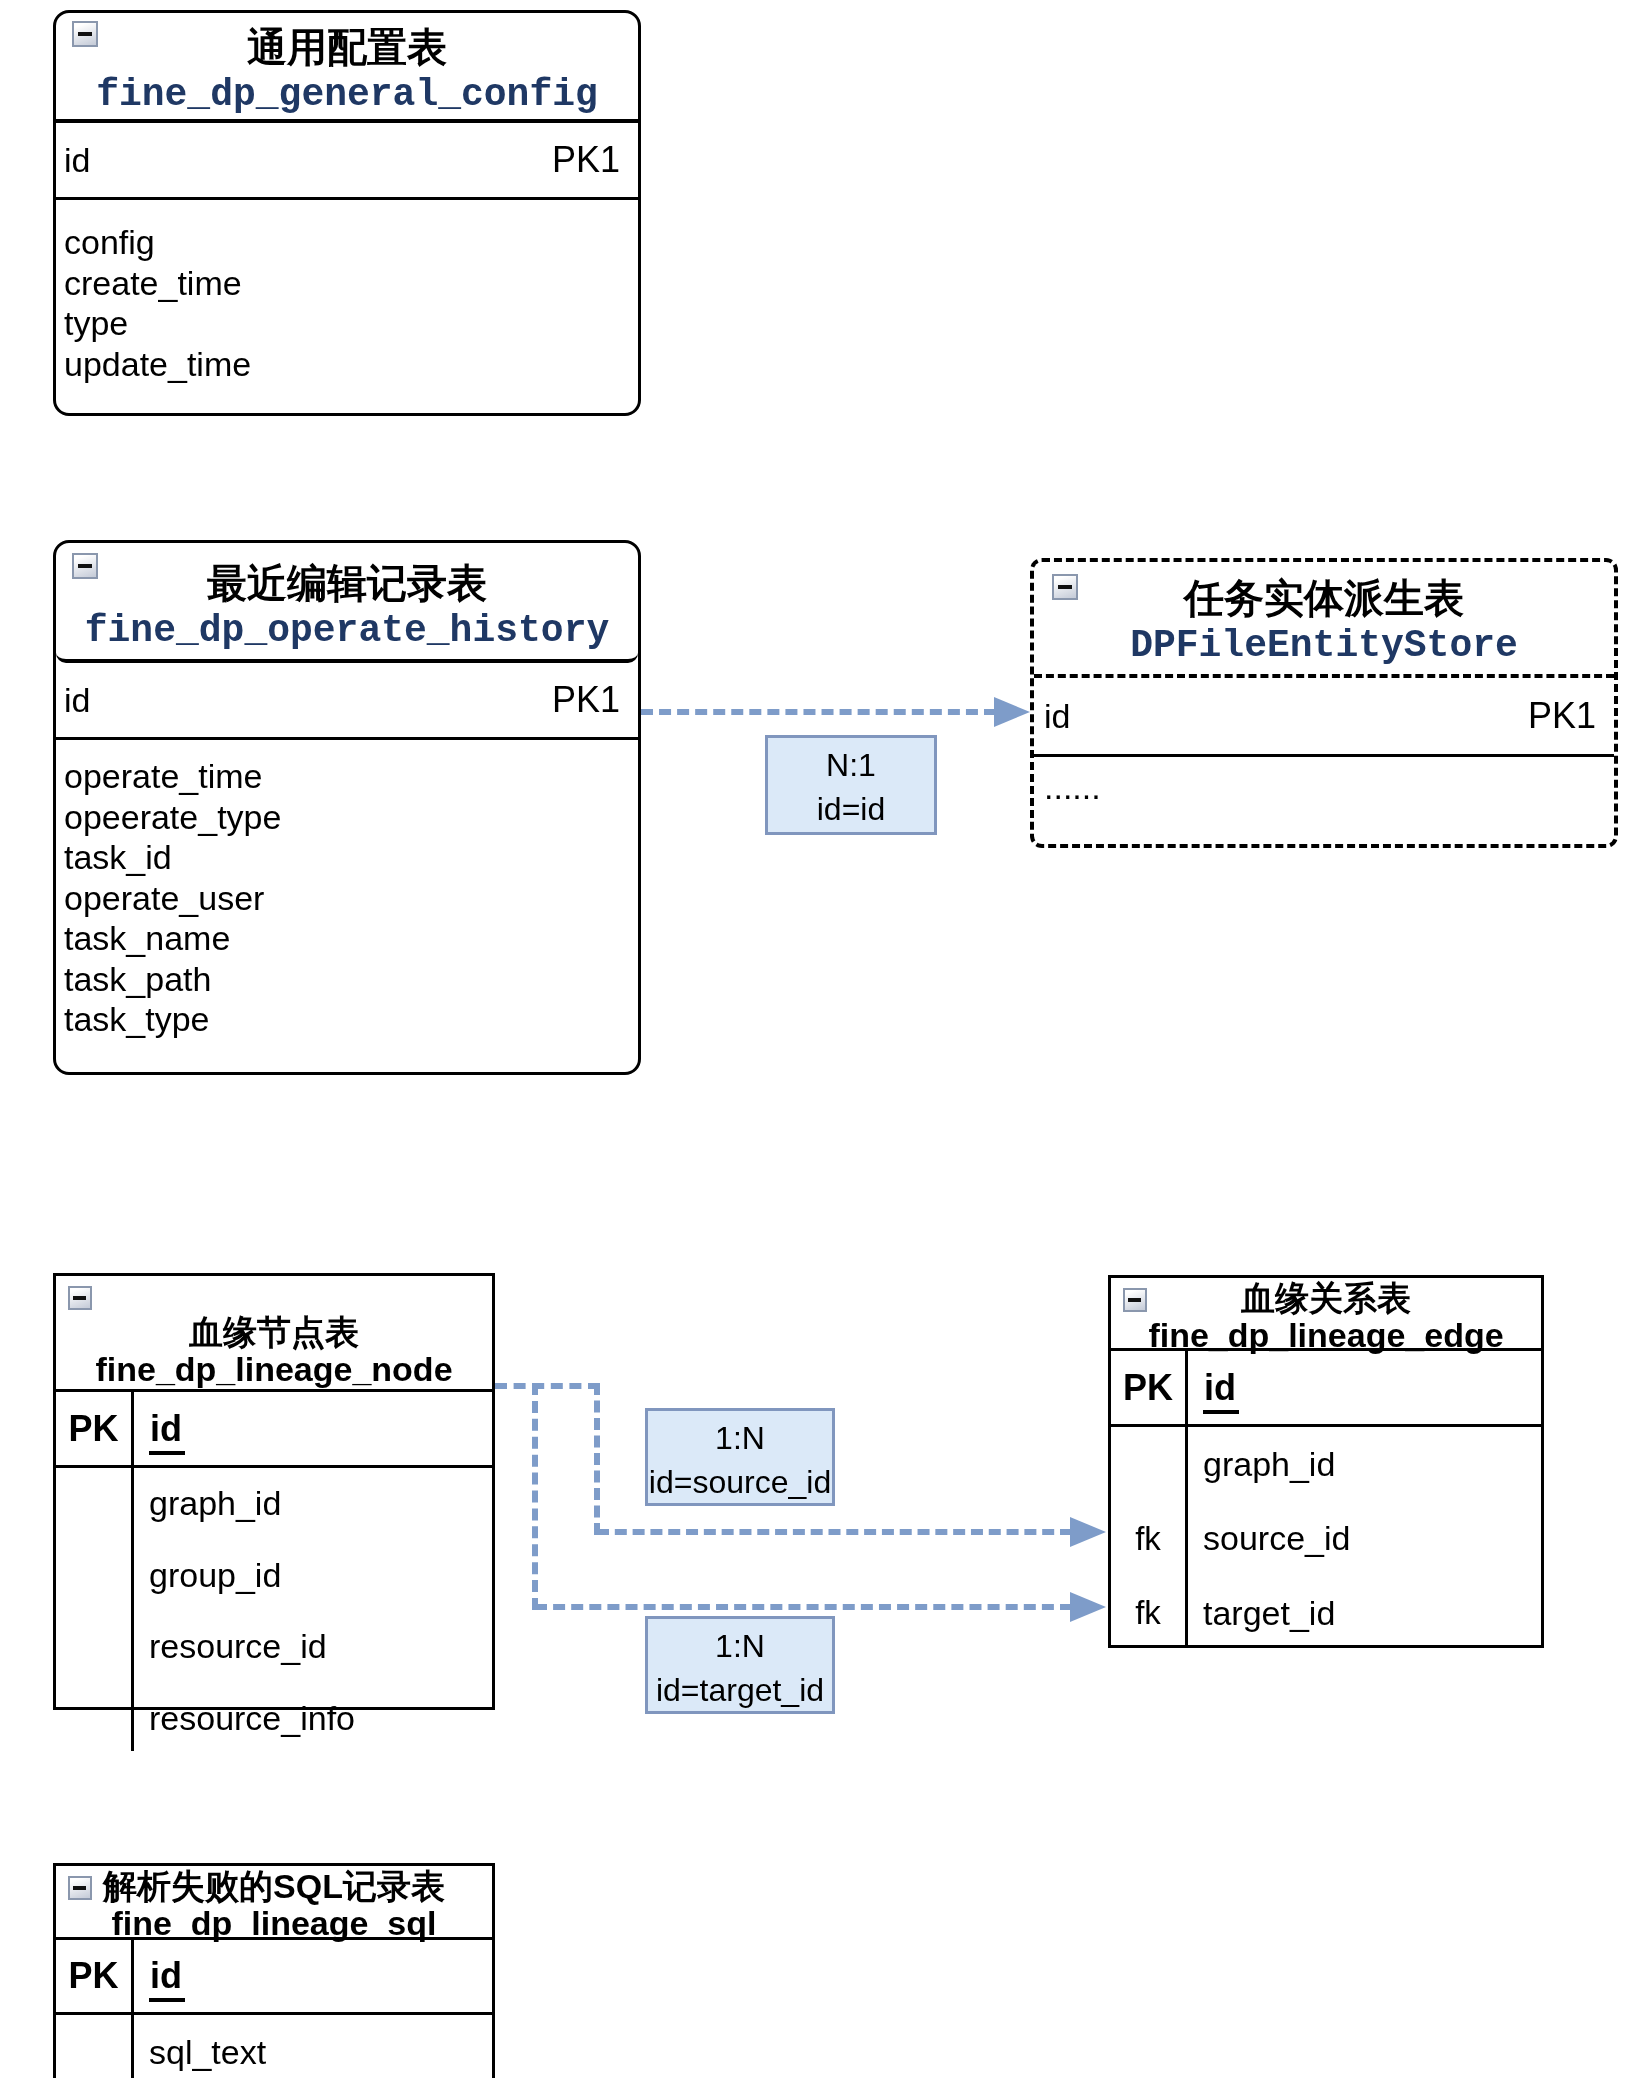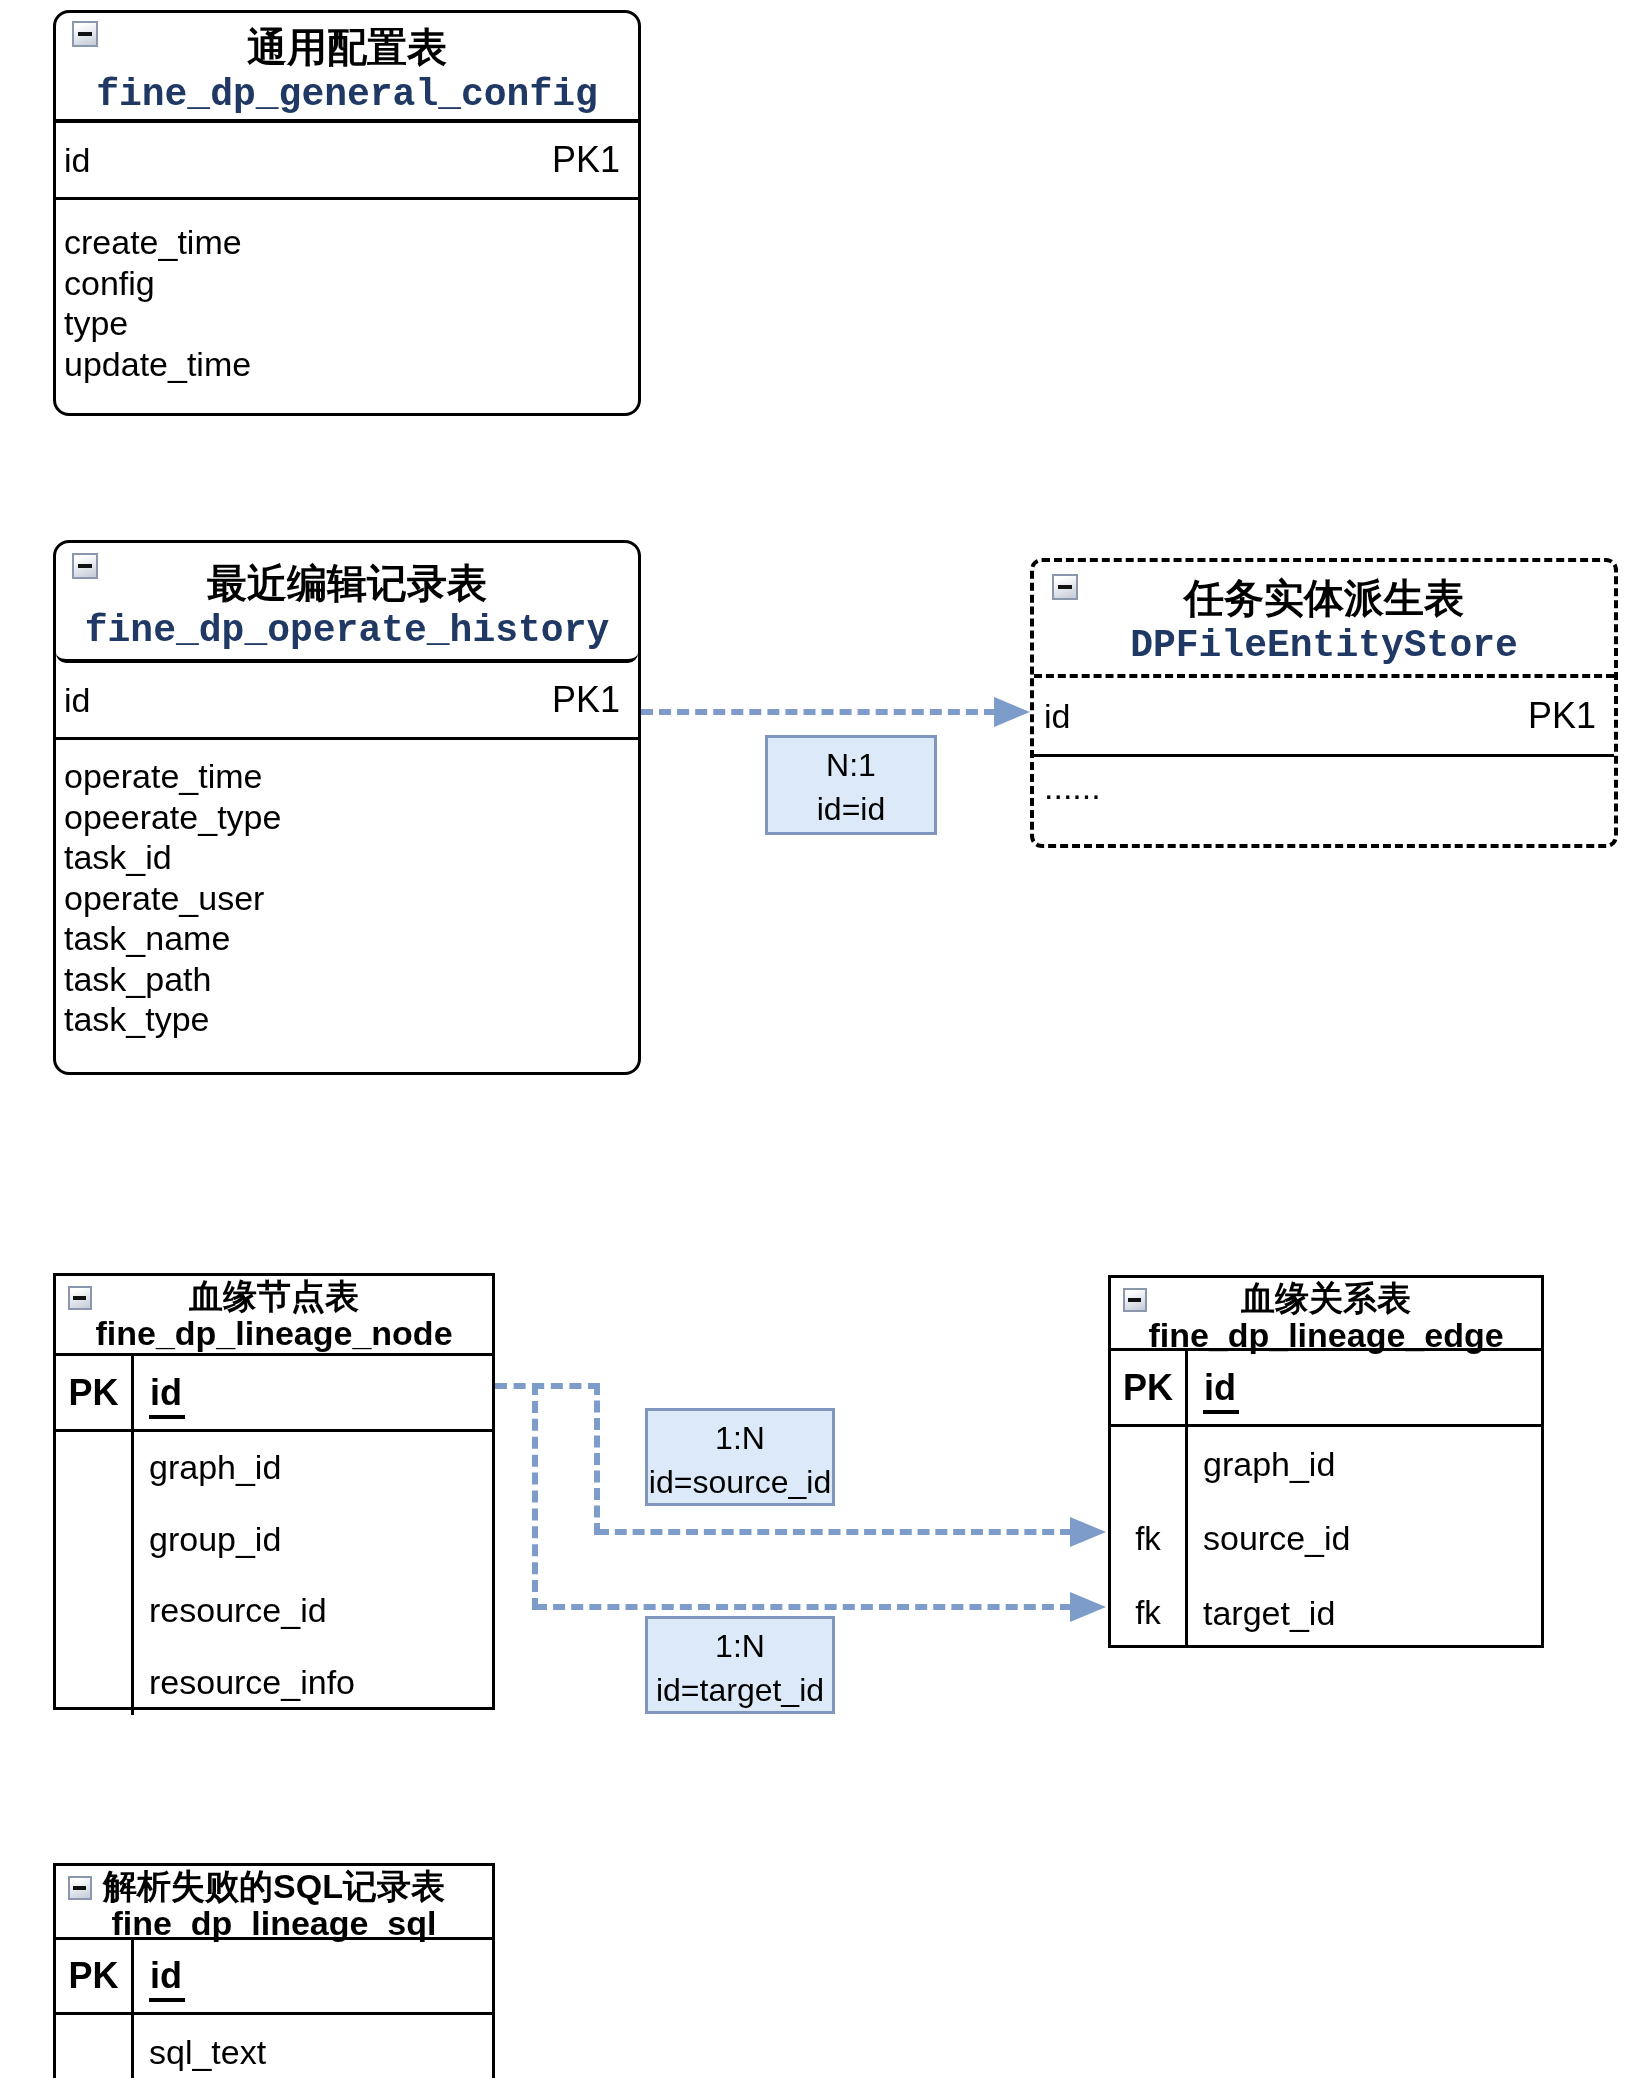--- a/index.html
+++ b/index.html
@@ -67,22 +67,22 @@
     <div class="hdrA" style="height:110px;padding-top:10px;">
       <div class="tcn">通用配置表</div>
       <div class="ten">fine_dp_general_config</div>
     </div>
     <div class="pkrowA" style="height:77px;">
       <span class="fname">id</span>
       <span class="pktag">PK1</span>
     </div>
     <div class="bodyA" style="padding-top:22px;">
 
-    <div class="fieldA">create_time</div>
-        <div class="fieldA">config</div>
+    <div class="fieldA">config</div>
+        <div class="fieldA">create_time</div>
         <div class="fieldA">type</div>
         <div class="fieldA">update_time</div>
       </div>
   </div>
 
   <div class="tableA" style="left:53px;top:540px;width:588px;height:535px;">
     <div class="collapse" style="left:16px;top:10px;"></div>
     <div class="hdrA" style="height:120px;padding-top:16px;border-radius:10px;">
       <div class="tcn">最近编辑记录表</div>
       <div class="ten">fine_dp_operate_history</div>
@@ -121,21 +121,21 @@
 
   <div class="dash-h" style="left:641px;top:709px;width:355px;"></div>
   <div class="arrow-right" style="left:994px;top:697px;"></div>
   <div class="relbox" style="left:765px;top:735px;width:172px;height:100px;">
     <div>N:1</div>
     <div>id=id</div>
   </div>
 
   <div class="tableB" style="left:53px;top:1273px;width:442px;height:437px;--keyw:75px;">
     <div class="collapse small" style="left:12px;top:10px;"></div>
-    <div class="hdrB" style="height:80px;">
+    <div class="hdrB" style="height:80px;margin-top:36px;">
       <div class="tcnB">血缘节点表</div>
       <div class="tenB">fine_dp_lineage_node</div>
     </div>
     <div class="pkrowB vline" style="height:76px;">
       <div class="keycell">PK</div>
       <div class="namecell"><span class="pkfield">id</span></div>
     </div>
     <div class="bodyB vline" style="--rowh:71.5px;height:283px;">
 
         <div class="rowB">

